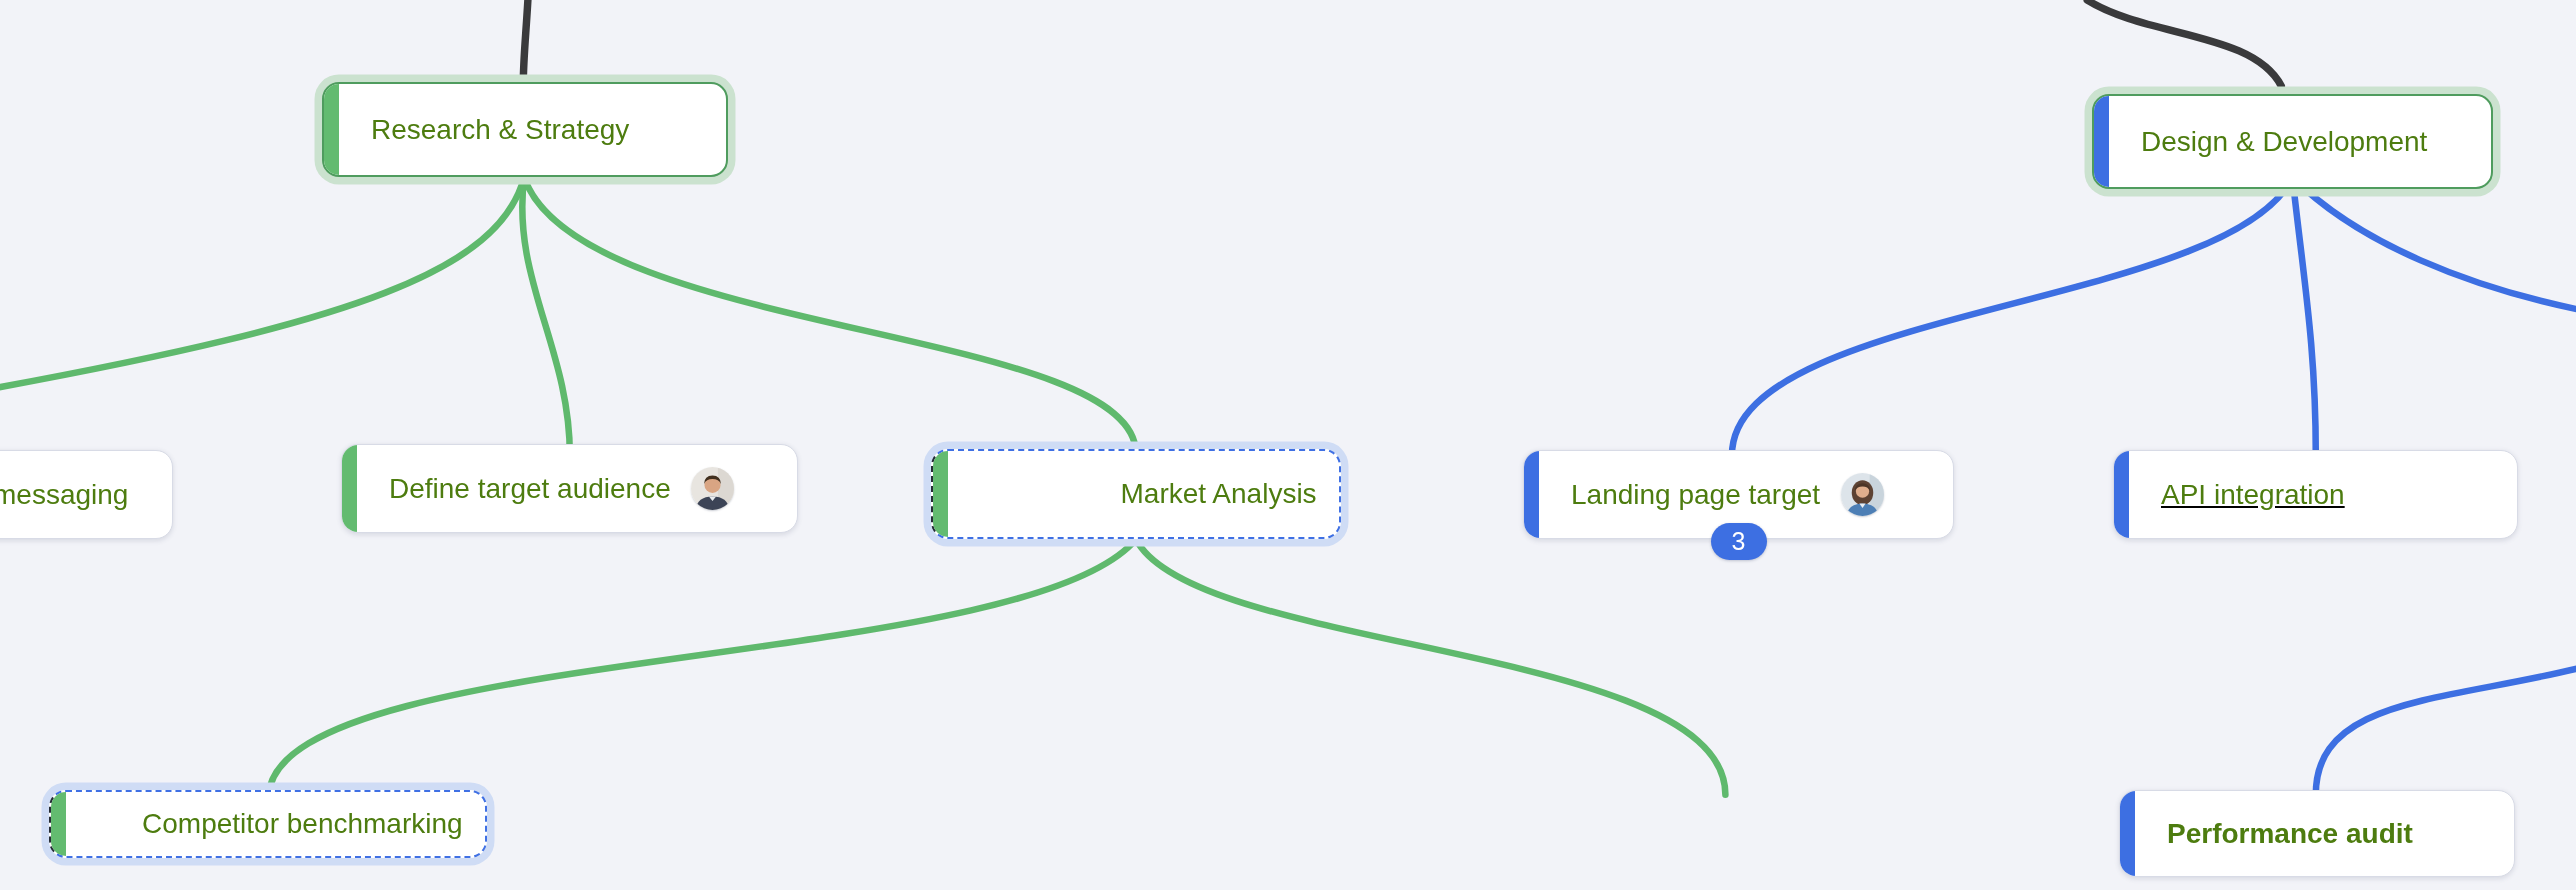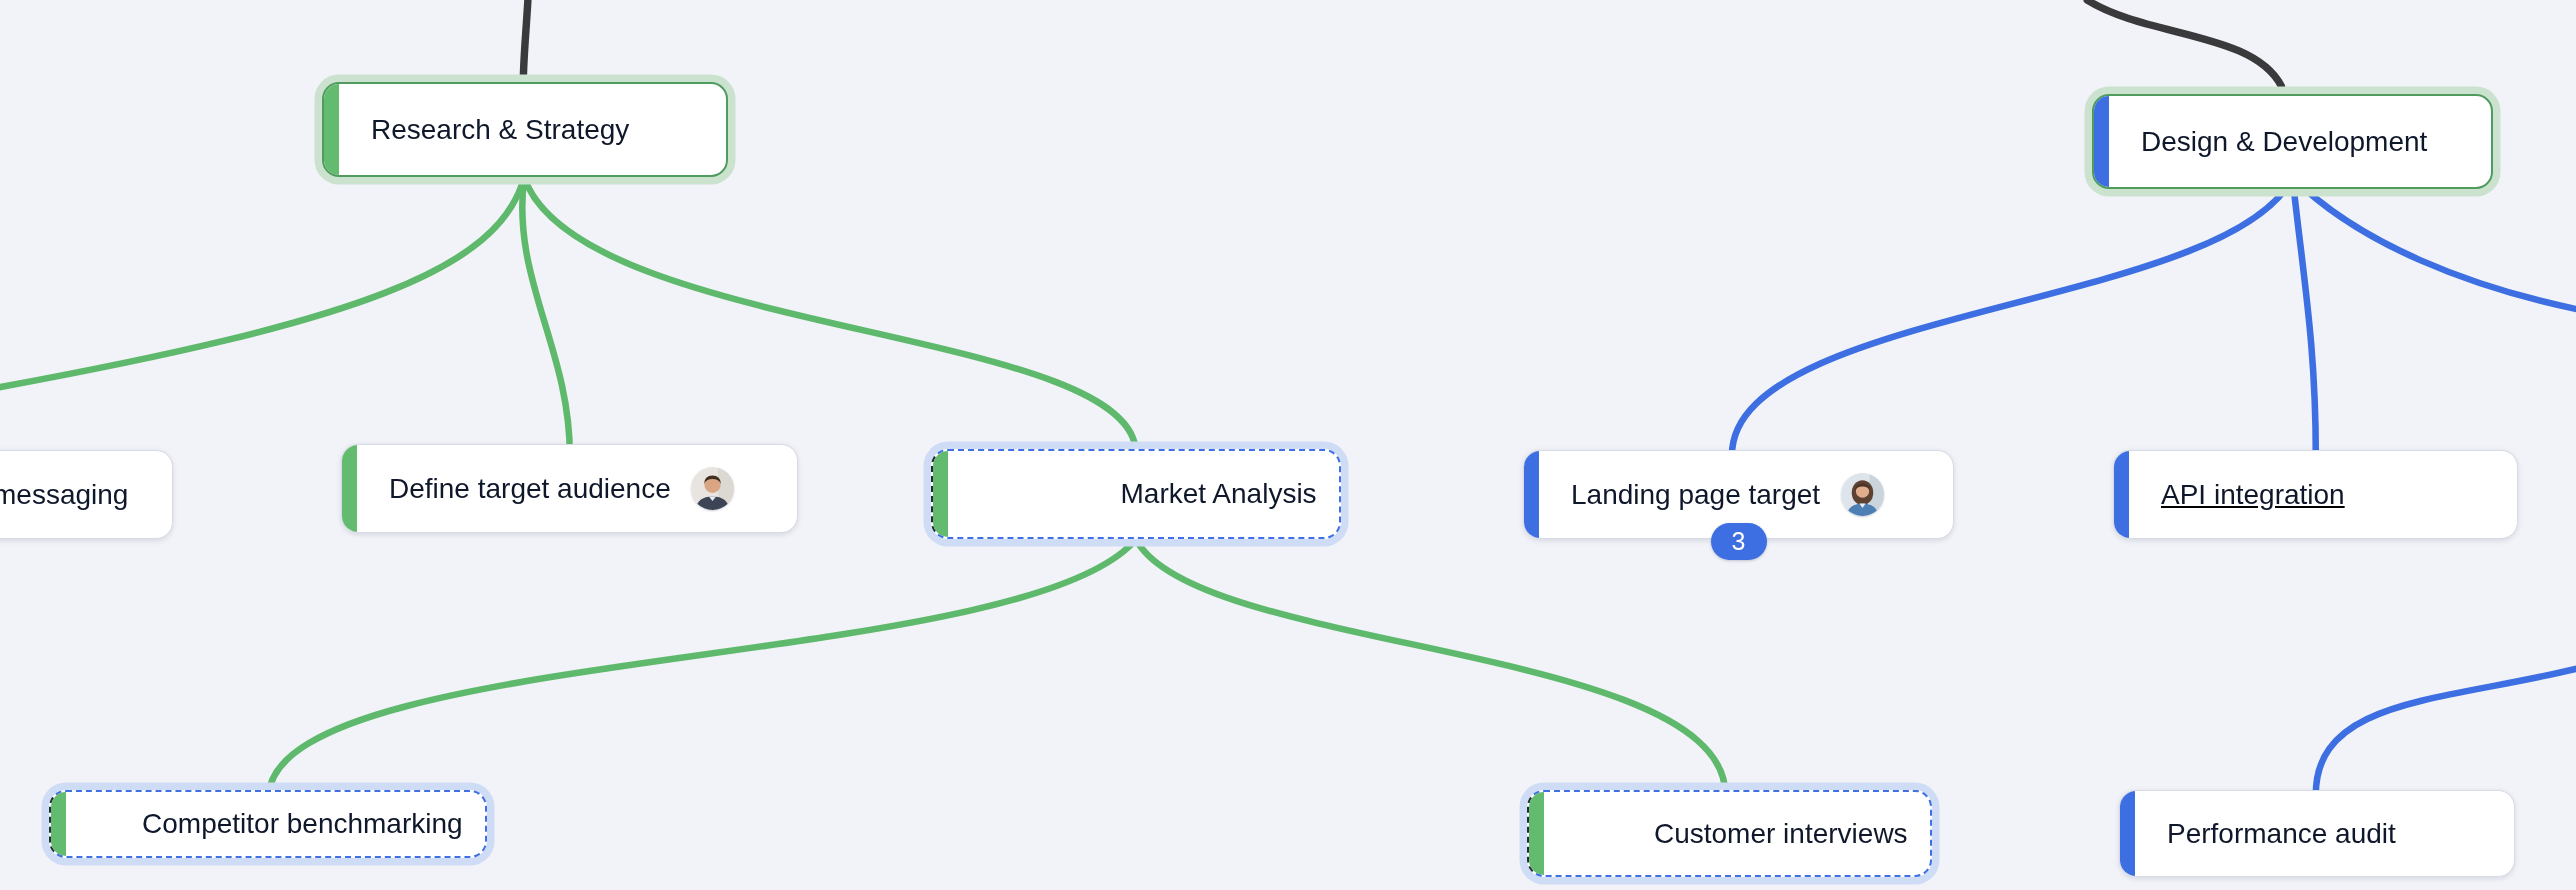--- a/index.html
+++ b/index.html
@@ -36,21 +36,21 @@
     box-sizing: border-box;
     display: flex;
     align-items: center;
     padding: 0 22.4px 0 47px;
     overflow: hidden;
     box-shadow: 0 1.9px 5.6px rgba(55, 65, 100, 0.14);
   }
 
   .node-box .label {
     font-size: 28px;
-    color: #0f172a;
+    color: #4d7c0f;
     white-space: nowrap;
     line-height: 1;
   }
 
   .bar {
     position: absolute;
     left: 0; top: 0; bottom: 0;
     width: 15px;
   }
   .bar.green { background: #63bb70; }
@@ -102,21 +102,21 @@
   
   .pos-messaging            { left: -200px; top: 450px; width: 373px; height: 89px; }
   .pos-messaging .node-box  { padding-left: 192px; }
   .pos-research             { left: 322px;  top: 82px;  width: 406px; height: 95px; }
   .pos-define               { left: 341px;  top: 444px; width: 457px; height: 89px; }
   .pos-market               { left: 931px;  top: 449px; width: 410px; height: 90px; }
   .pos-landing              { left: 1523px; top: 450px; width: 431px; height: 89px; }
   .pos-api                  { left: 2113px; top: 450px; width: 405px; height: 89px; text-decoration: underline; }
   .pos-competitor           { left: 49px;   top: 790px; width: 438px; height: 68px; }
   .pos-customer             { left: 1527px; top: 790px; width: 405px; height: 87px; }
-  .pos-performance          { left: 2119px; top: 790px; width: 396px; height: 87px; }
+  .pos-performance          { left: 2119px; top: 790px; width: 396px; height: 87px; font-weight: bold; }
   .pos-design               { left: 2092px; top: 94px;  width: 401px; height: 95px; }
 </style>
 </head>
 <body>
 
 <div class="canvas">
 
   <svg class="edges" viewBox="0 0 2762 955" xmlns="http://www.w3.org/2000/svg">
 
     <path d="M 566 0 C 564 36 561 64 561 92" stroke="#3a3a3c" stroke-width="8" fill="none" stroke-linecap="round"></path>
@@ -197,26 +197,20 @@
     </div>
   </div>
 
   <div class="node-wrap pos-competitor">
     <div class="node-box selected">
       <span class="bar green"></span>
       <span class="label">Competitor benchmarking</span>
     </div>
   </div>
 
-  <div class="node-wrap pos-customer">
-    <div class="node-box selected">
-      <span class="bar green"></span>
-      <span class="label">Customer interviews</span>
-    </div>
-  </div>
 
   <div class="node-wrap pos-performance">
     <div class="node-box">
       <span class="bar blue"></span>
       <span class="label">Performance audit</span>
     </div>
   </div>
 
   <div class="node-wrap pos-design">
     <div class="node-box highlighted">

